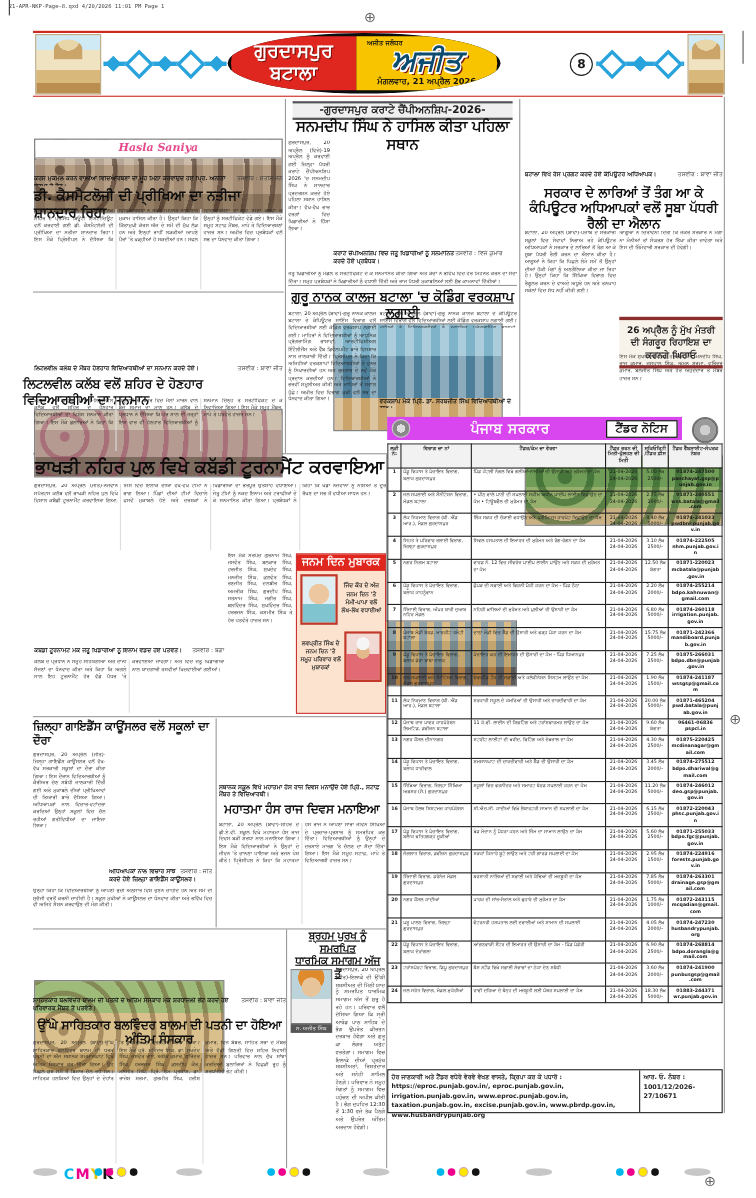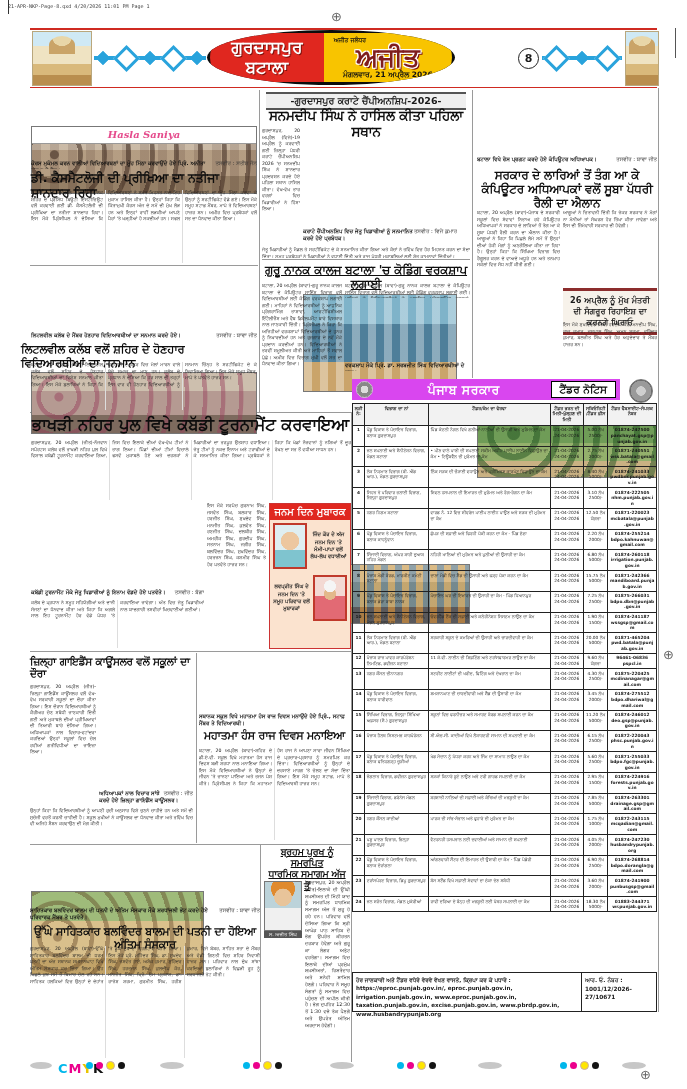--- a/index.html
+++ b/index.html
@@ -19,22 +19,22 @@
   .dstrip:before{content:"";position:absolute;left:0;right:0;top:50%;height:4px;margin-top:-2px;background:#29a3dc;}
   .dia{width:13px;height:13px;border:3px solid #29a3dc;transform:rotate(45deg);background:#fff;position:relative;z-index:1;}
   .dia.s{width:6px;height:6px;background:#29a3dc;border:2px solid #29a3dc;}
   .oval{position:absolute;background:#0c0c0c;border-radius:50% / 50%;display:flex;overflow:hidden;padding:3px;box-sizing:border-box;}
   .oval-red{flex:0 0 47%;background:#e0271f;border-radius:60px 0 0 60px;display:flex;flex-direction:column;
       align-items:center;justify-content:center;color:#fff;font-weight:bold;font-size:17px;line-height:1.15;
       text-shadow:1px 1px 0 #7a0f0a;}
   .oval-yellow{flex:1;background:#f8c400;border-radius:0 60px 60px 0;position:relative;
       display:flex;flex-direction:column;align-items:center;justify-content:center;}
   .brand-small{font-size:6px;font-weight:bold;color:#111;align-self:flex-start;margin-left:10px;}
-  .brand{font-size:26px;font-weight:bold;color:#7f1d1d;line-height:1;
-      text-shadow:-1px -1px 0 #fff,1px -1px 0 #fff,-1px 1px 0 #fff,1px 1px 0 #fff,2px 2px 0 #7a0f0a;}
+  .brand{font-size:26px;font-weight:bold;color:#0c4a6e;line-height:1;
+      text-shadow:-1px -1px 0 #fff,1px -1px 0 #fff,-1px 1px 0 #fff,1px 1px 0 #fff,2px 2px 0 #7a0f0a;font-style:italic;}
   .mdate{font-size:7.5px;font-weight:bold;color:#111;}
   .pagecircle{position:absolute;width:19px;height:19px;border-radius:50%;background:#fff;border:1.5px solid #222;
       display:flex;align-items:center;justify-content:center;font-size:11px;font-weight:bold;}
   
   .headline{font-weight:bold;color:#0d0d0d;line-height:1.18;letter-spacing:-0.2px;}
   .kicker{font-weight:bold;text-align:center;border-top:2px solid #555;border-bottom:2px solid #555;background:#efefef;}
   .body-txt{font-size:4.6px;line-height:1.42;text-align:justify;color:#222;overflow:hidden;}
   .cols3{column-count:3;column-gap:5px;column-rule:1px solid #ddd;}
   .cols2{column-count:2;column-gap:5px;column-rule:1px solid #ddd;}
   .cols4{column-count:4;column-gap:5px;column-rule:1px solid #ddd;}

